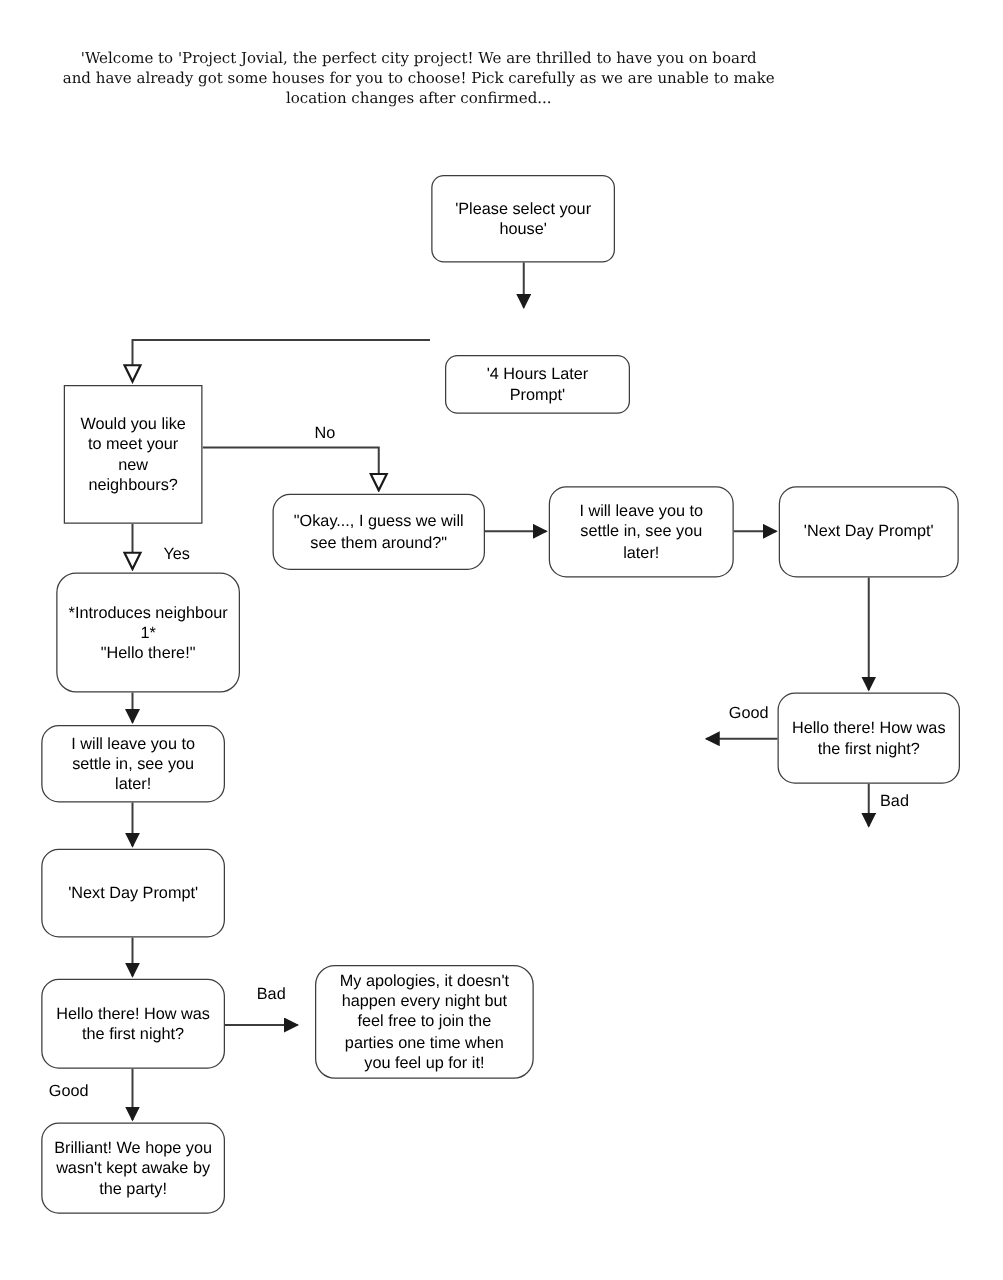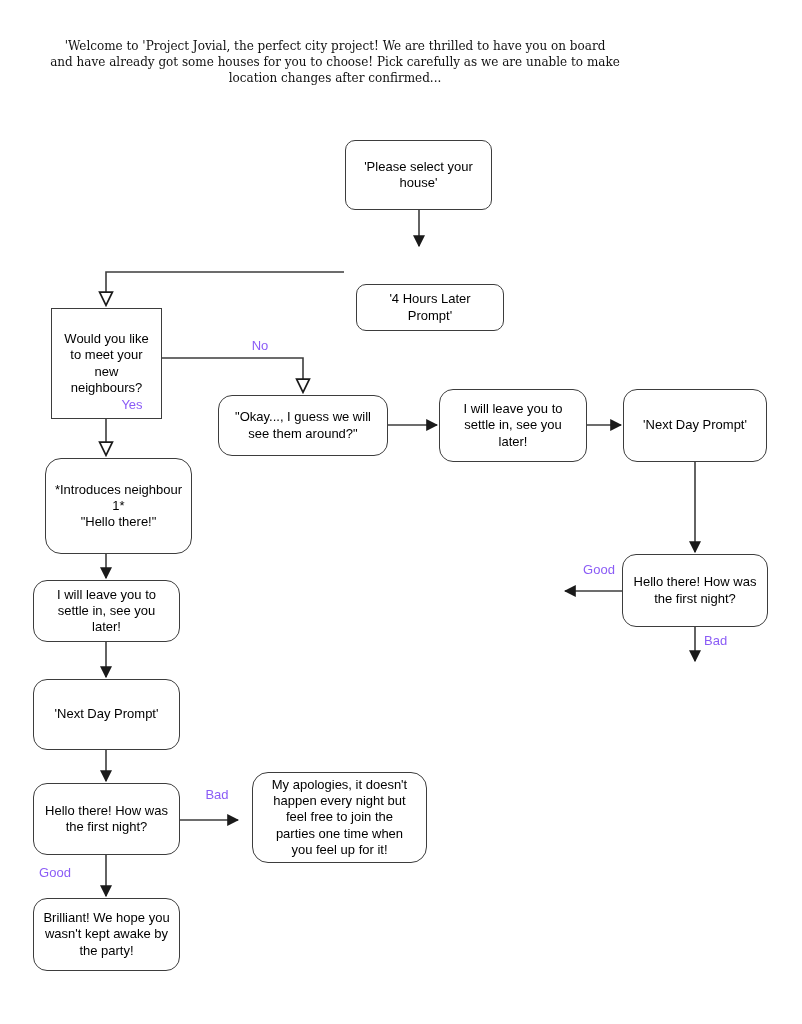--- a/index.html
+++ b/index.html
@@ -60,25 +60,25 @@
   #n-brilliant-l   { left:33px;  top:898px; width:147px; height:73px; }
   #n-leave-right   { left:439px; top:389px; width:148px; height:73px; }
   #n-nextday-right { left:623px; top:389px; width:144px; height:73px; }
   #n-night-right   { left:622px; top:554px; width:146px; height:73px; }
   #n-brilliant-r   { left:417px; top:557px; width:145px; height:70px; }
   #n-ohisee        { left:622px; top:663px; width:146px; height:76px; }
 
   .edge-label {
     position: absolute;
     font-size: 13px;
-    color: #8b5cf6;
+    color: #000000;
     text-align: center;
   }
   #lbl-no          { left:240px; top:338px; width:40px; }
-  #lbl-yes         { left:112px; top:397px; width:40px; text-align:center; }
+  #lbl-yes         { left:112px; top:435px; width:40px; text-align:right; }
   #lbl-bad-left    { left:196px; top:787px; width:42px; }
   #lbl-good-bottom { left:28px;  top:865px; width:54px; }
   #lbl-good-right  { left:574px; top:562px; width:50px; }
   #lbl-bad-right   { left:704px; top:633px; width:42px; text-align:left; }
 
   #connector-layer {
     position: absolute;
     left: 0;
     top: 0;
     pointer-events: none;

